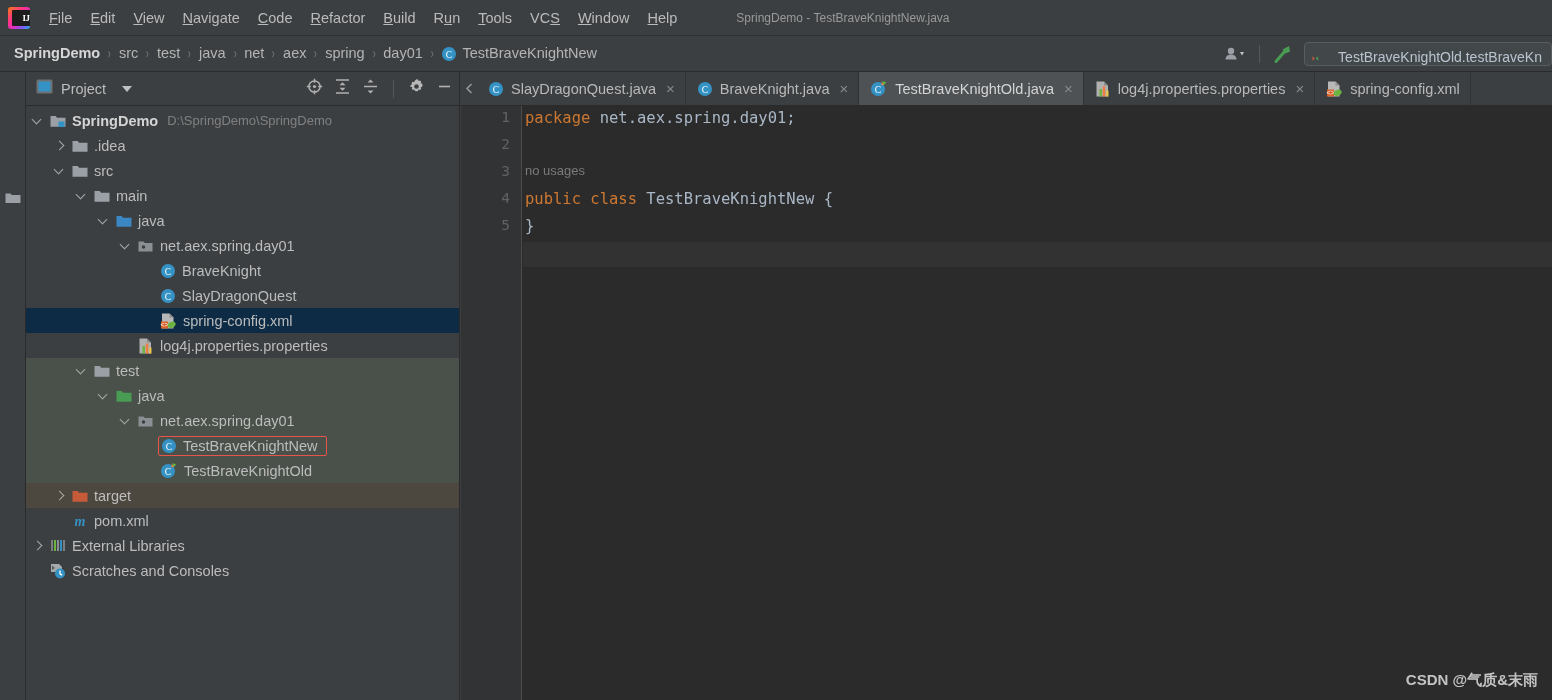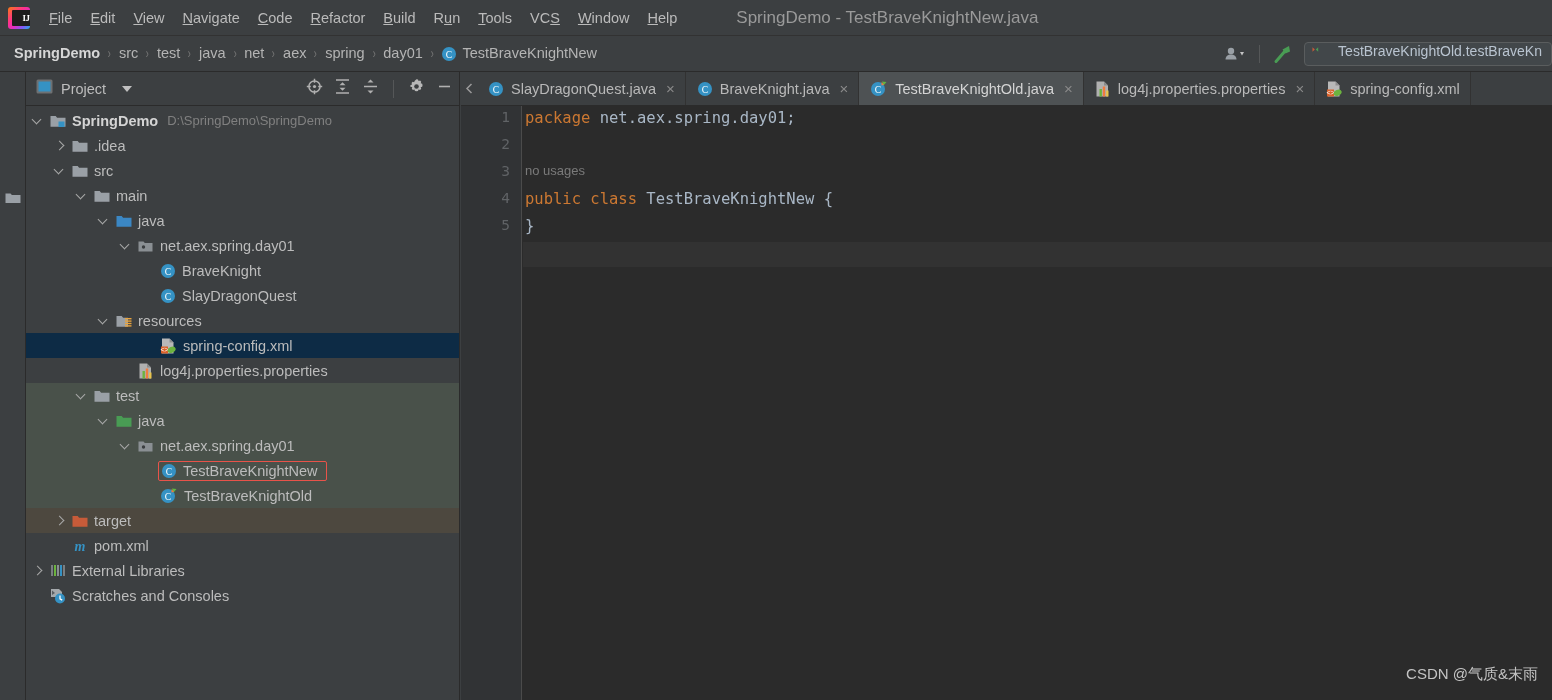--- a/index.html
+++ b/index.html
@@ -29,21 +29,21 @@
     color: #fff; font-size: 9px; font-weight: bold;
     font-family: "Liberation Serif", serif;
     text-align: center; line-height: 16px; letter-spacing: -0.5px;
   }
   .menu-item {
     color: #bbbbbb; font-size: 14.5px; padding: 3px 9px; cursor: default;
     white-space: nowrap;
   }
   .menu-item u { text-decoration: underline; }
   .win-title {
-    color: #9a9a9a; font-size: 17px; margin-left: 50px; white-space: nowrap;
+    color: #9a9a9a; font-size: 12px; margin-left: 50px; white-space: nowrap;
   }
 
   
   .navbar {
     position: absolute; top: 36px; left: 0; width: 1552px; height: 36px;
     background: #3c3f41; display: flex; align-items: center;
     border-bottom: 1px solid #2b2b2b;
   }
   .crumbs { display: flex; align-items: center; padding-left: 14px; }
   .crumb {
@@ -54,21 +54,21 @@
     color: #7a7a7a; font-size: 14px; margin: 0 7px; transform: scaleX(0.65);
   }
   .crumb-ico { margin-right: 5px; display: inline-flex; vertical-align: middle; }
 
   .navbar-right {
     margin-left: auto; display: flex; align-items: center; padding-right: 0px; height: 100%;
   }
   .tb-icon { display: flex; align-items: center; justify-content: center; cursor: default; }
   .vsep { width: 1px; height: 18px; background: #555758; margin: 0 10px; }
   .runcfg {
-    display: flex; align-items: flex-start; gap: 19px;
+    display: flex; align-items: flex-end; gap: 19px;
     border: 1px solid #5a5d5e; border-radius: 4px;
     height: 24px; padding: 0 9px 0 7px; margin-left: 10px;
     background: #42474a; max-width: 248px; overflow: hidden;
   }
   .runcfg span {
     color: #b9c4d0; font-size: 14px; white-space: nowrap;
   }
 
   
   .stripe {
@@ -169,23 +169,23 @@
   .cls { color: #a9b7c6; }
   .inlay { color: #7a7a7a; font-size: 13px; font-family: "Liberation Sans", sans-serif; }
   .caretline {
     position: absolute; left: 0; right: 0; height: 25px; background: #323232;
   }
   .caretline-gutter {
     position: absolute; left: 0; width: 61px; height: 25px; background: #313335;
   }
 
   .watermark {
-    position: absolute; right: 14px; bottom: 16px;
+    position: absolute; right: 14px; bottom: 10px;
     color: #cfcfcf; font-size: 15px; opacity: 0.93;
-    font-family: "Liberation Sans", sans-serif; white-space: nowrap;
+    font-family: "Liberation Sans", sans-serif; white-space: nowrap; font-weight: bold;
   }
 </style>
 </head>
 <body>
 
 <div class="menubar">
   <div class="ij-logo">
     <div class="inner">IJ</div>
   </div>
   <div id="menu-items" style="display:flex;align-items:center;">
@@ -397,35 +397,20 @@
         <span style="display: inline-flex; align-items: center;">
           <span class="ico">
             <svg width="16" height="16" viewBox="0 0 16 16">
               <circle cx="8" cy="8" r="7" fill="#3592c4"></circle>
               <text x="8" y="11.6" font-size="9.5" font-family="Liberation Serif, serif" fill="#fff" text-anchor="middle">C</text>
             </svg>
           </span>
           <span class="label">SlayDragonQuest</span>
         </span>
       </div>
-      <div class="row">
-        <span class="arrow open" style="margin-left: 72px; margin-right: 6px;"></span>
-        <span style="display: inline-flex; align-items: center;">
-          <span class="ico">
-            <svg width="16" height="14" viewBox="0 0 16 14">
-              <path d="M0.5 2h5.2l1.4 1.7H12v9H0.5z" fill="#9aa0a6"></path>
-              <rect x="9" y="4" width="6.5" height="1.4" fill="#e8a33d"></rect>
-              <rect x="9" y="6.4" width="6.5" height="1.4" fill="#e8a33d"></rect>
-              <rect x="9" y="8.8" width="6.5" height="1.4" fill="#e8a33d"></rect>
-              <rect x="9" y="11.2" width="6.5" height="1.4" fill="#e8a33d"></rect>
-            </svg>
-          </span>
-          <span class="label">resources</span>
-        </span>
-      </div>
       <div class="row selected">
         <span style="margin-left: 116px; margin-right: 6px; width: 12px; display: inline-block; flex: 0 0 auto;"></span>
         <span style="display: inline-flex; align-items: center;">
           <span class="ico">
             <svg width="17" height="16" viewBox="0 0 17 16">
               <path d="M2 0.5h7.5L13.5 4.5v11H2z" fill="#b8b8b8"></path>
               <path d="M9.5 0.5L13.5 4.5H9.5z" fill="#8d8d8d"></path>
               <rect x="1" y="8.5" width="7" height="7" fill="#d9622b"></rect>
               <text x="4.5" y="14.2" font-size="7" font-family="Liberation Sans, sans-serif" fill="#fff" text-anchor="middle">&lt;&gt;</text>
               <ellipse cx="11.6" cy="11.8" rx="4.2" ry="2.9" fill="#6cb33f" transform="rotate(-22 11.6 11.8)"></ellipse>

